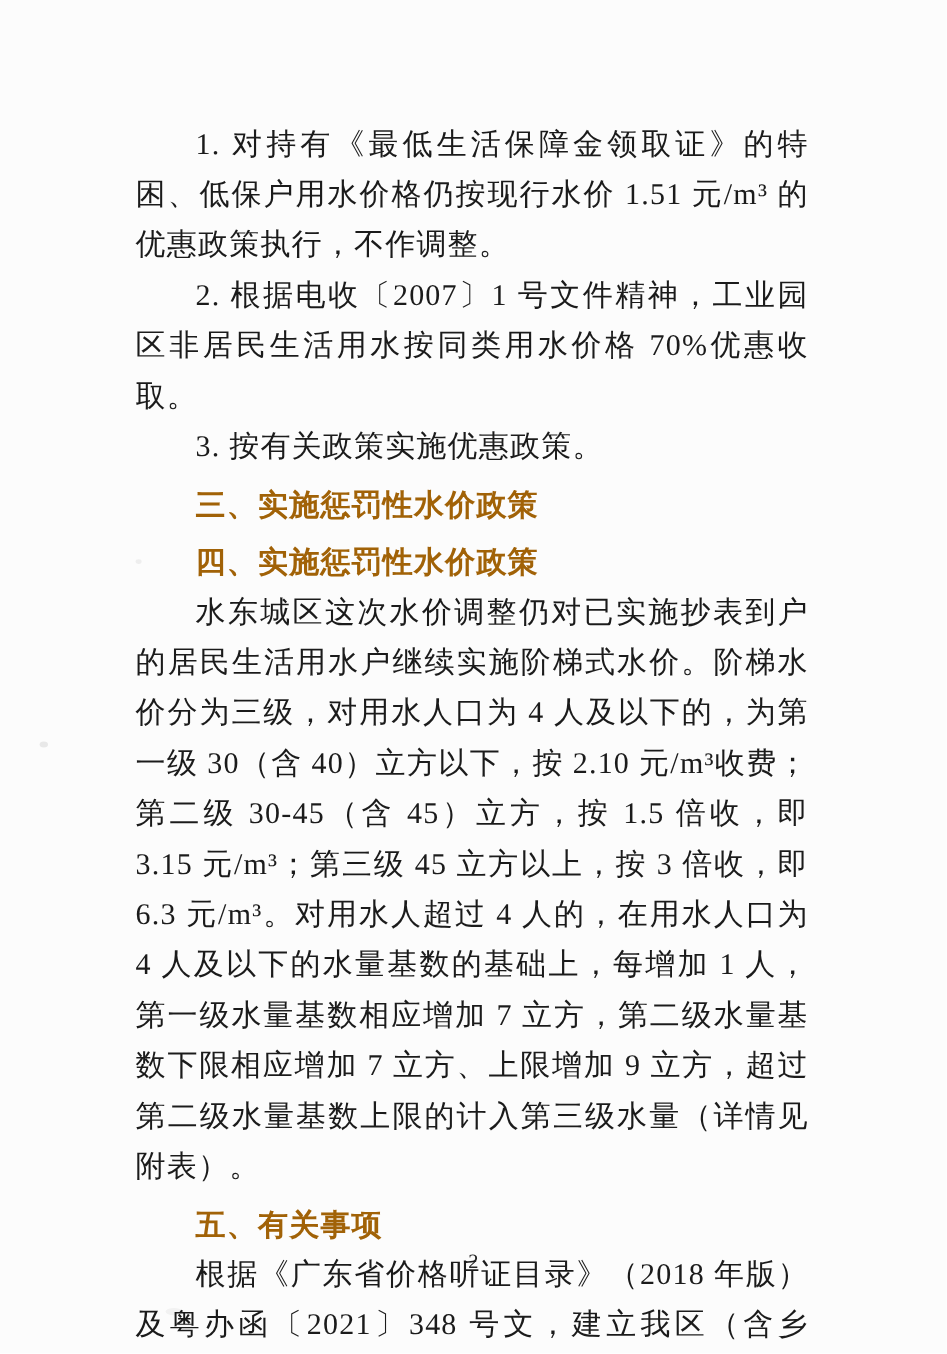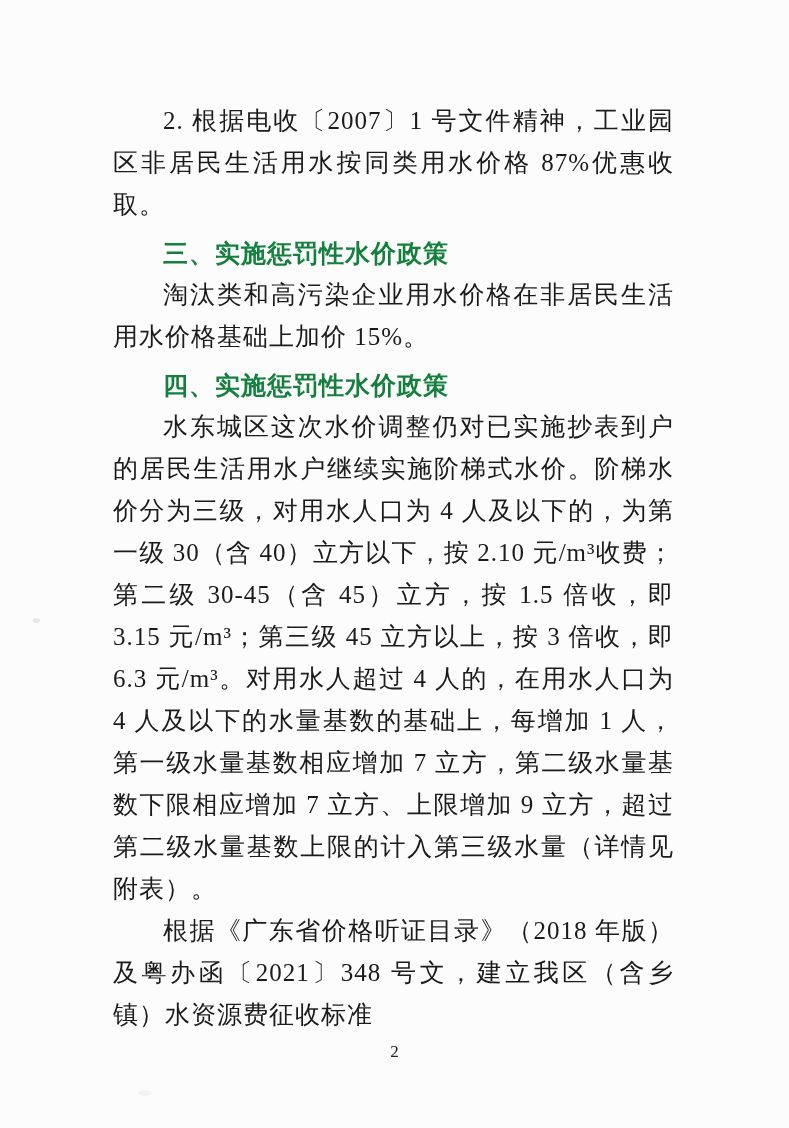--- a/index.html
+++ b/index.html
@@ -28,21 +28,21 @@
     font-size: 25px;
     line-height: 42px;
     letter-spacing: 1px;
     text-indent: 2em;
     text-align: justify;
     color: #1b1b1b;
   }
   .content p.heading {
     font-family: "Liberation Sans", "DejaVu Sans", sans-serif;
     font-weight: 700;
-    color: #15803d;
+    color: #a16207;
     margin-top: 6px;
     text-align: left;
   }
   .page-number {
     position: absolute;
     left: 0;
     right: 0;
     top: 1042px;
     text-align: center;
     font-size: 17px;
@@ -57,24 +57,26 @@
   }
   .speck.s1 { left: 33px;  top: 618px; width: 7px; height: 5px; }
   .speck.s2 { left: 113px; top: 466px; width: 5px; height: 4px; background: rgba(60,60,60,0.07); }
   .speck.s3 { left: 138px; top: 1090px; width: 14px; height: 6px; background: rgba(60,60,60,0.05); }
 </style>
 </head>
 <body>
 
 <div class="page">
   <div class="content" id="doc-body">
-      <p class="paragraph">2. 根据电收〔2007〕1 号文件精神，工业园区非居民生活用水按同类用水价格 87%优惠收取。</p>
+      <p class="paragraph">1. 对持有《最低生活保障金领取证》的特困、低保户用水价格仍按现行水价 1.51 元/m³ 的优惠政策执行，不作调整。</p>
+      <p class="paragraph">2. 根据电收〔2007〕1 号文件精神，工业园区非居民生活用水按同类用水价格 70%优惠收取。</p>
+      <p class="paragraph">3. 按有关政策实施优惠政策。</p>
       <p class="heading">三、实施惩罚性水价政策</p>
-      <p class="paragraph">淘汰类和高污染企业用水价格在非居民生活用水价格基础上加价 15%。</p>
       <p class="heading">四、实施惩罚性水价政策</p>
       <p class="paragraph">水东城区这次水价调整仍对已实施抄表到户的居民生活用水户继续实施阶梯式水价。阶梯水价分为三级，对用水人口为 4 人及以下的，为第一级 30（含 40）立方以下，按 2.10 元/m³收费；第二级 30-45（含 45）立方，按 1.5 倍收，即 3.15 元/m³；第三级 45 立方以上，按 3 倍收，即 6.3 元/m³。对用水人超过 4 人的，在用水人口为 4 人及以下的水量基数的基础上，每增加 1 人，第一级水量基数相应增加 7 立方，第二级水量基数下限相应增加 7 立方、上限增加 9 立方，超过第二级水量基数上限的计入第三级水量（详情见附表）。</p>
+      <p class="heading">五、有关事项</p>
       <p class="paragraph">根据《广东省价格听证目录》（2018 年版）及粤办函〔2021〕348 号文，建立我区（含乡镇）水资源费征收标准</p>
     </div>
   <div class="page-number">2</div>
   <div class="speck s1"></div>
   <div class="speck s2"></div>
   <div class="speck s3"></div>
 </div>
 
 </body></html>

